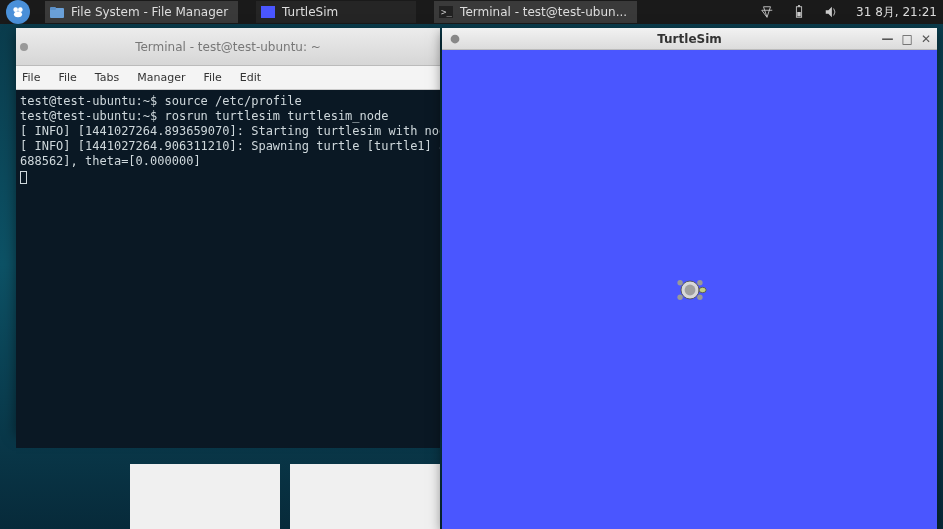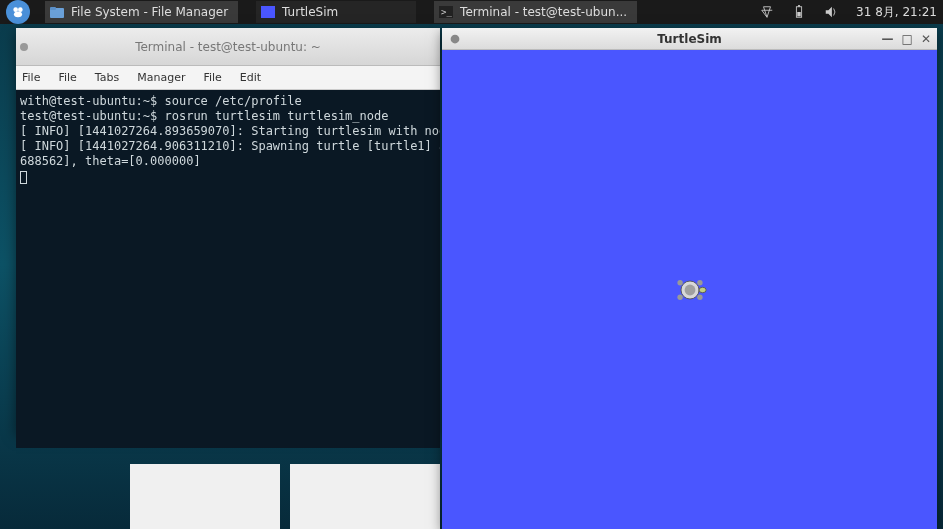--- a/index.html
+++ b/index.html
@@ -206,21 +206,21 @@
     <span>Terminal - test@test-ubuntu: ~</span>
   </div>
   <div class="menubar">
     <span>File</span>
     <span>File</span>
     <span>Tabs</span>
     <span>Manager</span>
     <span>File</span>
     <span>Edit</span>
   </div>
-  <div class="term-body"><span>with@test-ubuntu:~$ source /etc/profile</span>
+  <div class="term-body"><span>test@test-ubuntu:~$ source /etc/profile</span>
 <span>test@test-ubuntu:~$ rosrun turtlesim turtlesim_node</span>
 <span>[ INFO] [1441027264.893659070]: Starting turtlesim with node</span>
 <span>[ INFO] [1441027264.906311210]: Spawning turtle [turtle1] at</span>
 <span>688562], theta=[0.000000]</span>
 <span class="cursor"></span></div>
 </div>
 
 <div class="turtlesim-window">
   <div class="ts-titlebar">
     <span class="appicon"><svg width="14" height="14" viewBox="0 0 16 16">

